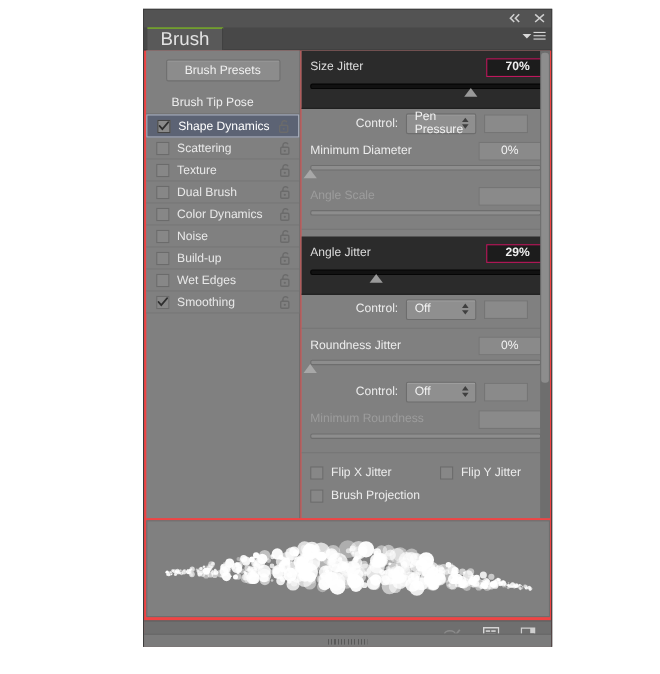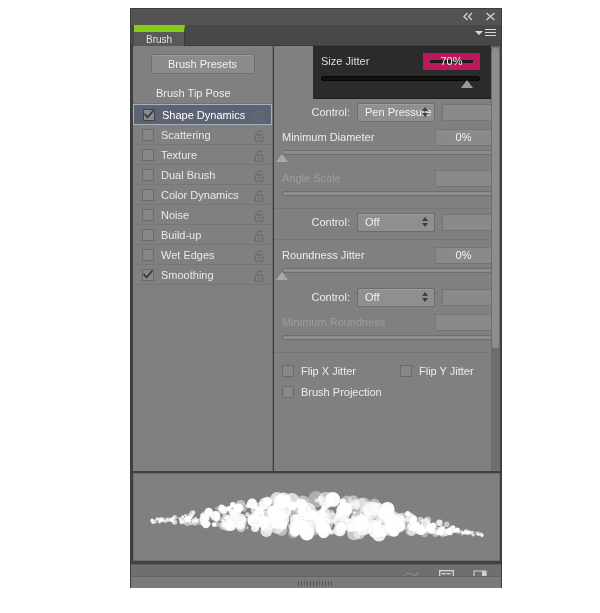--- a/index.html
+++ b/index.html
@@ -43,38 +43,38 @@
     background: #484848;
     border-bottom: 1px solid #3b3b3b;
   }
   .tab {
     position: absolute; left: 3px; top: 0;
     height: 21px;
     padding: 0 12px;
     display: flex; align-items: center;
     background: #595959;
     color: #e3e3e3;
-    font-size: 10px;
+    font-size: 17px;
     border-right: 1px solid #3b3b3b;
-    border-top: 7px solid #84cc16;
+    border-top: 1px solid #84cc16;
   }
   .panel-menu {
     position: absolute; right: 5px; top: 4px;
     display: flex; align-items: center; gap: 2px;
     color: #d8d8d8;
   }
   .pm-caret { width:0;height:0;border-left:4px solid transparent;border-right:4px solid transparent;border-top:4px solid #d8d8d8; }
   .pm-lines { display:flex; flex-direction:column; gap:2px; }
   .pm-lines i { display:block; width:11px; height:1px; background:#d8d8d8; }
 
   
   .panel-body {
     position: relative;
     height: 542px;
-    background: #404040;
+    background: #ef4444;
   }
 
   
   .leftcol {
     position: absolute; left: 2px; top: 0;
     width: 140px; height: 425px;
     background: #808080;
     border-right: 1px solid #6a6a6a;
   }
   .presets-wrap {
@@ -138,36 +138,35 @@
   
   .rightcol {
     position: absolute; left: 143px; top: 0;
     width: 226px; height: 425px;
     background: #808080;
     overflow: hidden;
   }
 
   .dark-block {
     background: #2b2b2b;
-    padding: 5px 20px 9px 8px;
+    padding: 5px 1px 9px 8px;
     border-bottom: 1px solid #1e1e1e;
-    margin-left: 39px;
   }
   .dark-block .jrow {
     display: flex; align-items: center; justify-content: space-between;
     height: 20px;
   }
   .dark-block .jlabel { font-size: 11px; color: #dcdcdc; }
   .num-dark {
     width: 57px; height: 17px;
     background: #1c1c1c;
-    border: 7px solid #be185d;
+    border: 1px solid #be185d;
     color: #efefef;
     font-size: 11px;
-    display: flex; align-items: center; justify-content: center;
+    display: flex; align-items: center; justify-content: center; font-weight: bold;
   }
   .slider { position: relative; height: 14px; margin-top: 4px; }
   .strack-dark {
     position: absolute; left: 0; right: 0; top: 1px;
     height: 5px; background: #111;
     border: 1px solid #050505; border-radius: 2px;
   }
   .strack-light {
     position: absolute; left: 0; right: 0; top: 1px;
     height: 5px; background: #8d8d8d;
@@ -179,21 +178,21 @@
     border-left: 6px solid transparent;
     border-right: 6px solid transparent;
     border-bottom: 8px solid #a8a8a8;
     transform: translateX(-6px);
   }
   .thumb.dark { border-bottom-color: #9a9a9a; }
   .ctrl-row {
     display: flex; align-items: center;
     height: 26px;
     gap: 7px;
-    padding: 0 8px;
+    padding: 0 20px;
   }
   .ctrl-label {
     font-size: 11px; color: #ececec;
     width: 68px; text-align: right;
     flex: none;
   }
   .select {
     position: relative;
     width: 88px; height: 19px;
     background: #8f8f8f;
@@ -474,20 +473,30 @@
         <div class="val-row">
           <span class="val-label dim">Angle Scale</span>
           <span class="num-light empty"></span>
         </div>
         <div class="slider-light">
           <div class="strack-light"></div>
         </div>
 
         <div class="sep"></div>
 
+        <div class="dark-block" style="margin-top:6px">
+          <div class="jrow">
+            <span class="jlabel">Angle Jitter</span>
+            <span class="num-dark">29%</span>
+          </div>
+          <div class="slider">
+            <div class="strack-dark"></div>
+            <div class="thumb dark" id="thumb-angle" style="left: 60.32px;"></div>
+          </div>
+        </div>
 
         <div class="ctrl-row">
           <span class="ctrl-label">Control:</span>
           <div class="select">
             <span>Off</span>
             <span class="stepper">
                 <i class="up"></i>
                 <i class="dn"></i>
               </span>
           </div>

